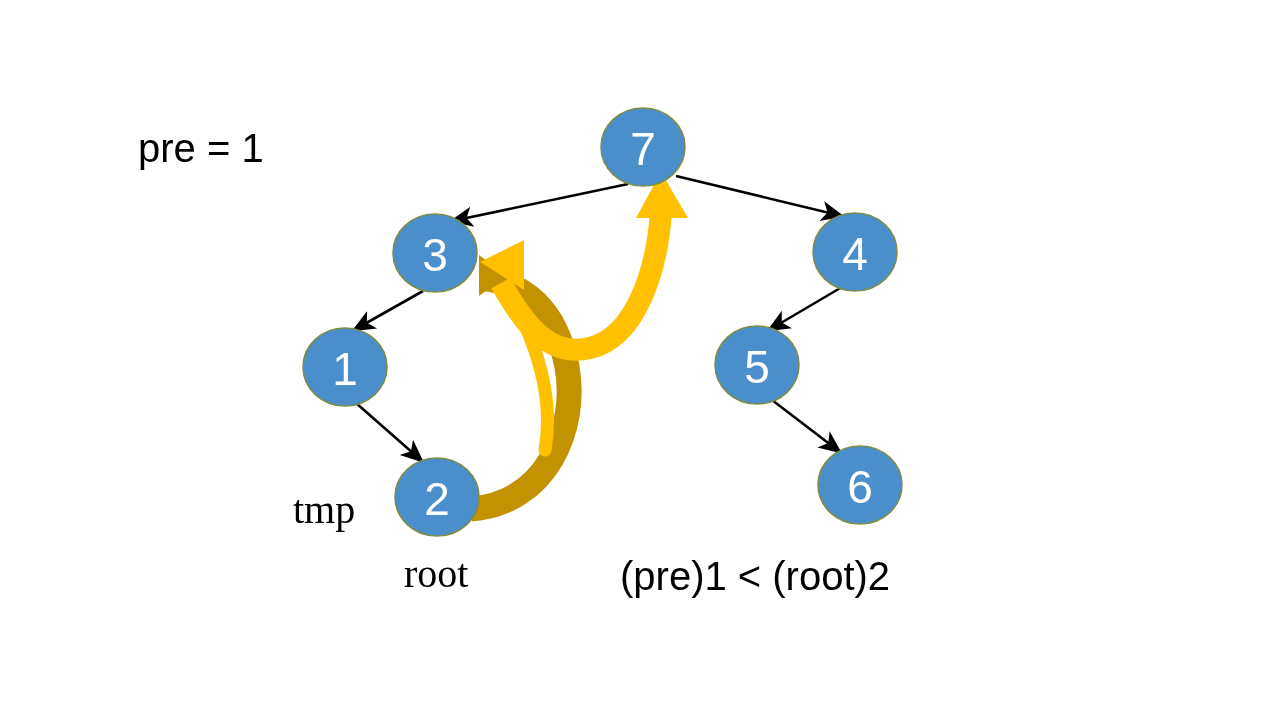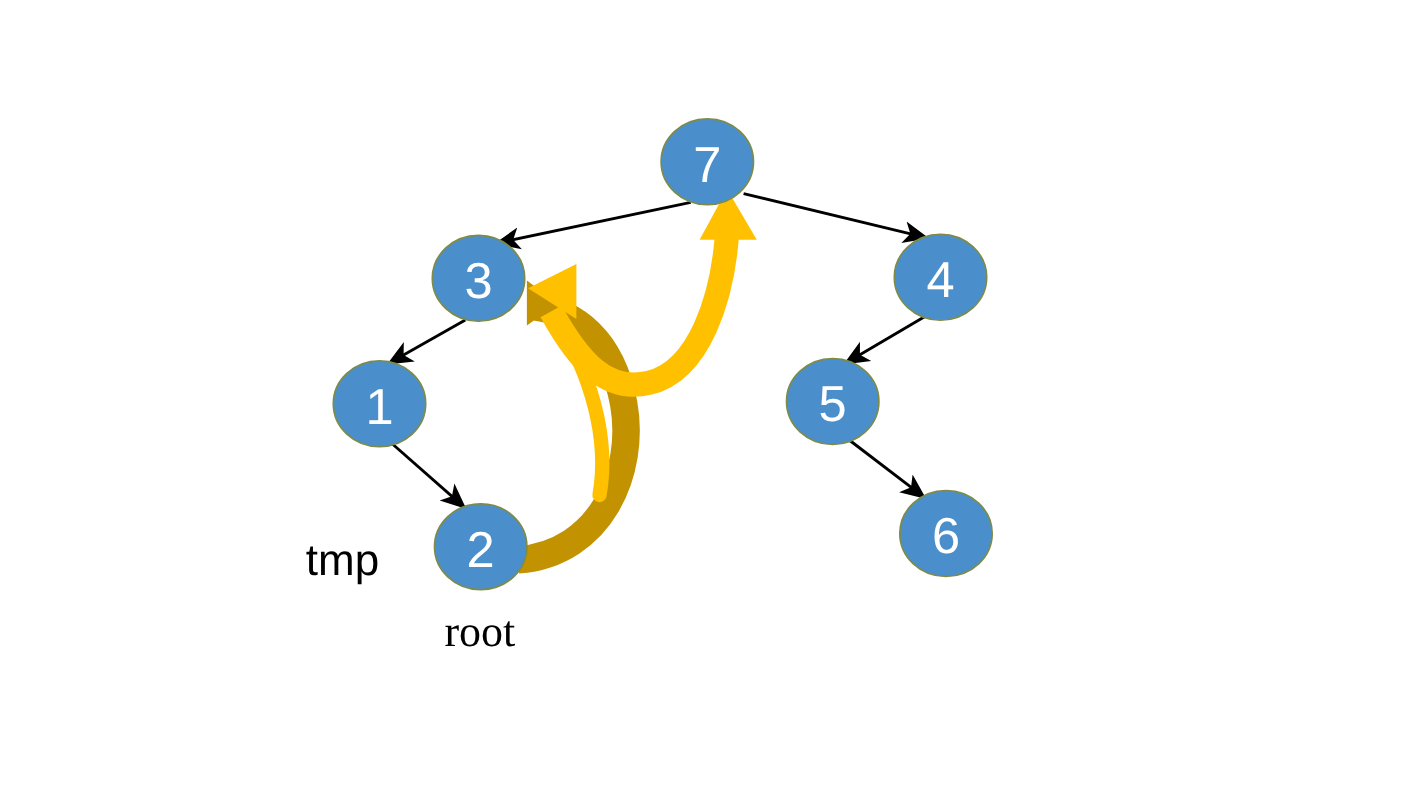--- a/index.html
+++ b/index.html
@@ -128,19 +128,21 @@
       </g>
 
       <g>
         <ellipse cx="860" cy="485" rx="42" ry="39" fill="#4A8FCC" stroke="#7D8B47" stroke-width="1.5"></ellipse>
         <text class="node-label" x="860" y="487">6</text>
       </g>
 
     </g>
   </svg>
 
+  <div class="annot-text" style="left:138px; top:128px;">pre = 1</div>
 
-  <div class="annot-text" style="left:278px; top:490px;">tmp</div>
+  <div class="annot-text" style="left:293px; top:490px;font-family:Liberation Serif, serif;">tmp</div>
 
   <div class="annot-text" style="left:404px; top:554px;font-family:Liberation Serif, serif;">root</div>
 
+  <div class="annot-text" style="left:620px; top:556px;">(pre)1 &lt; (root)2</div>
 
 </div>
 
 </body></html>

